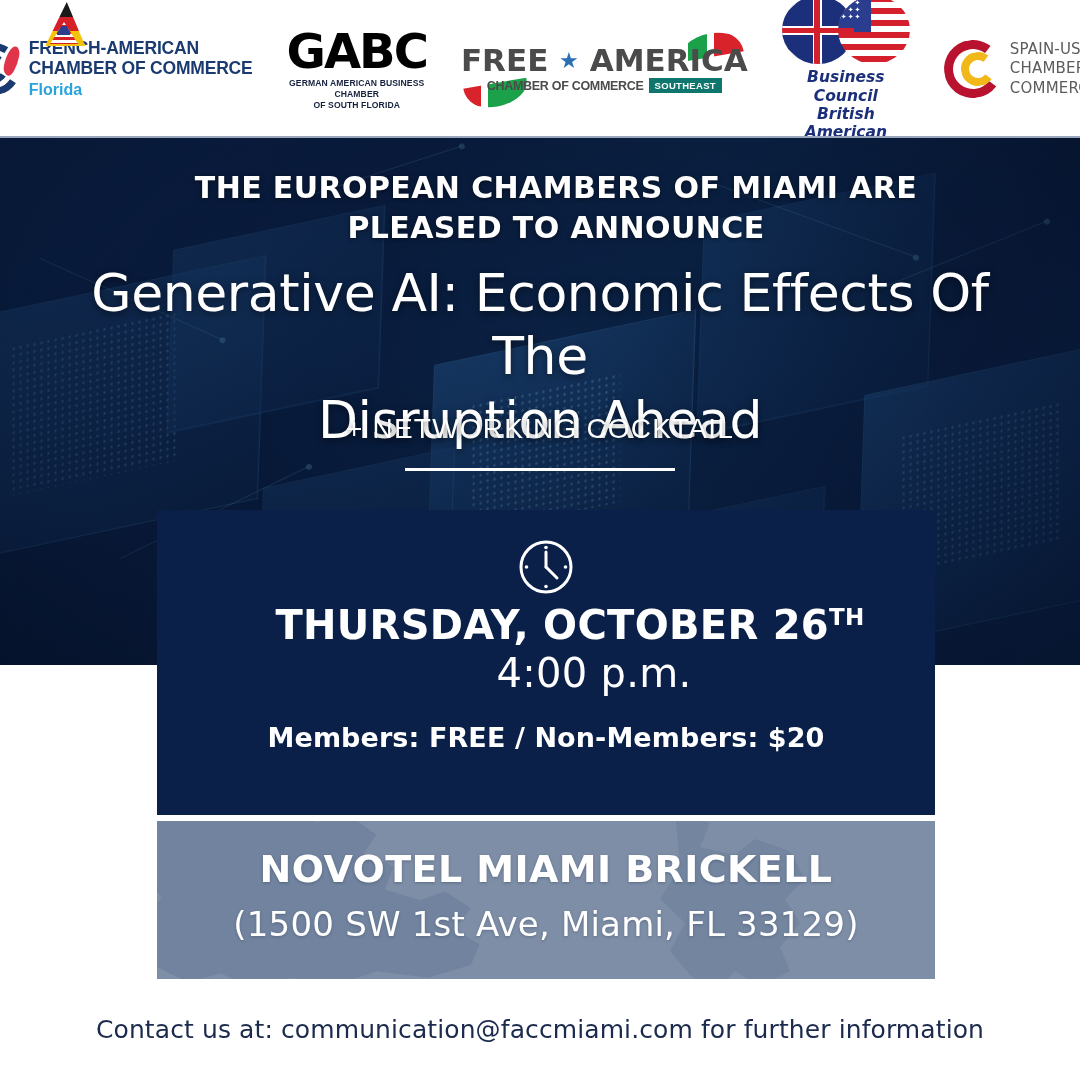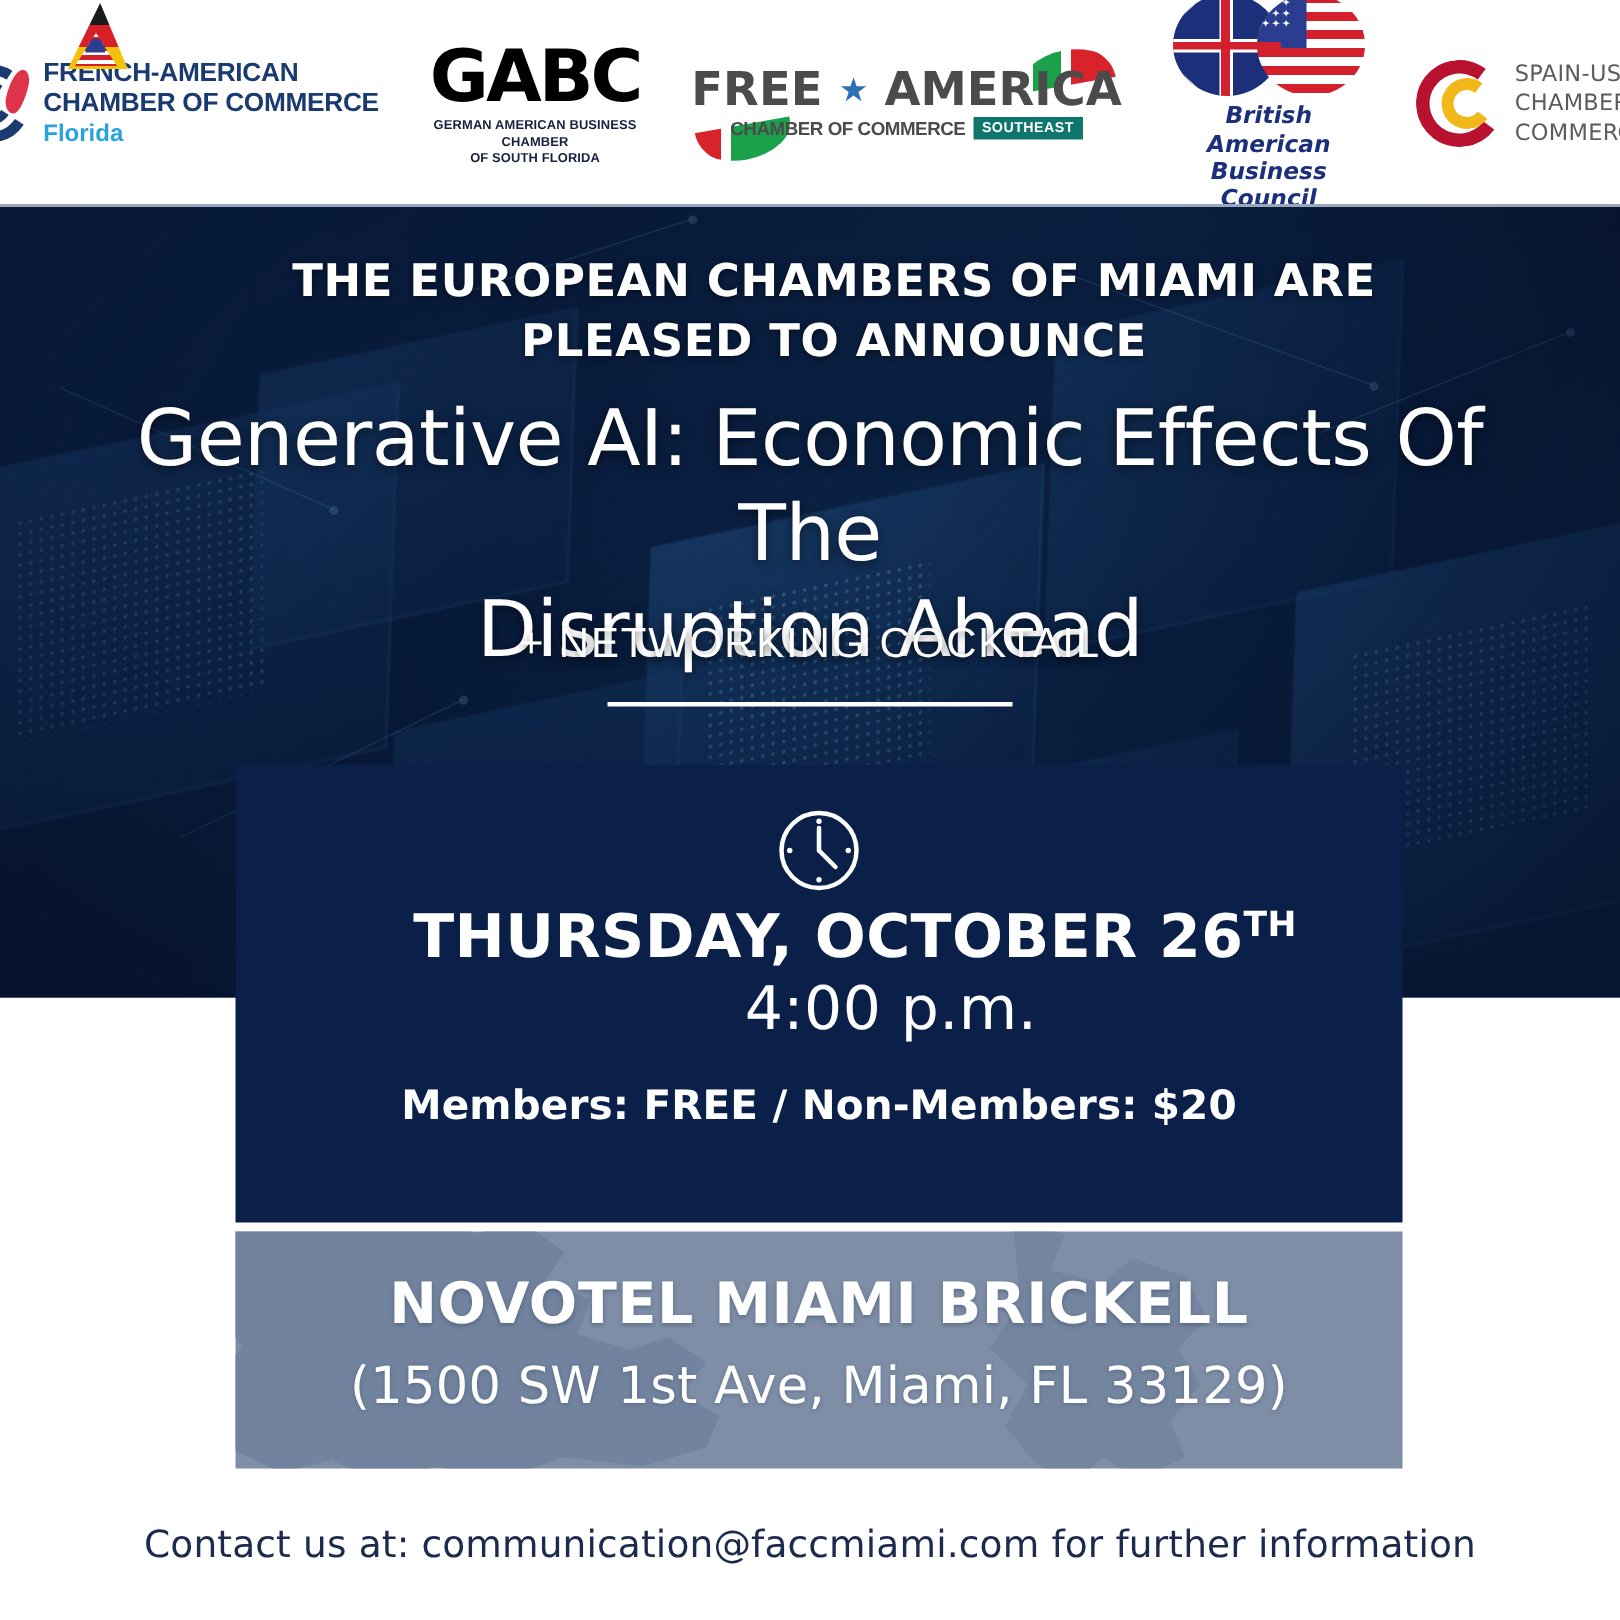--- a/index.html
+++ b/index.html
@@ -566,22 +566,22 @@
           <div class="ukdiag"></div>
           <div class="ukdiag2"></div>
           <div class="ukcross"></div>
           <div class="ukcross2"></div>
         </div>
         <div class="babc-us">
           <div class="stars">✦✦✦<br>✦✦✦<br>✦✦✦</div>
         </div>
       </div>
       <div class="babc-text">
+        <div>Business Council</div>
         <div>British American</div>
-        <div>Business Council</div>
       </div>
     </div>
 
     <div class="logo spain">
       <div class="spain-mark">
         <div class="c-red"></div>
         <div class="c-yellow"></div>
       </div>
       <div class="spain-text">
         <div>SPAIN-US</div>

